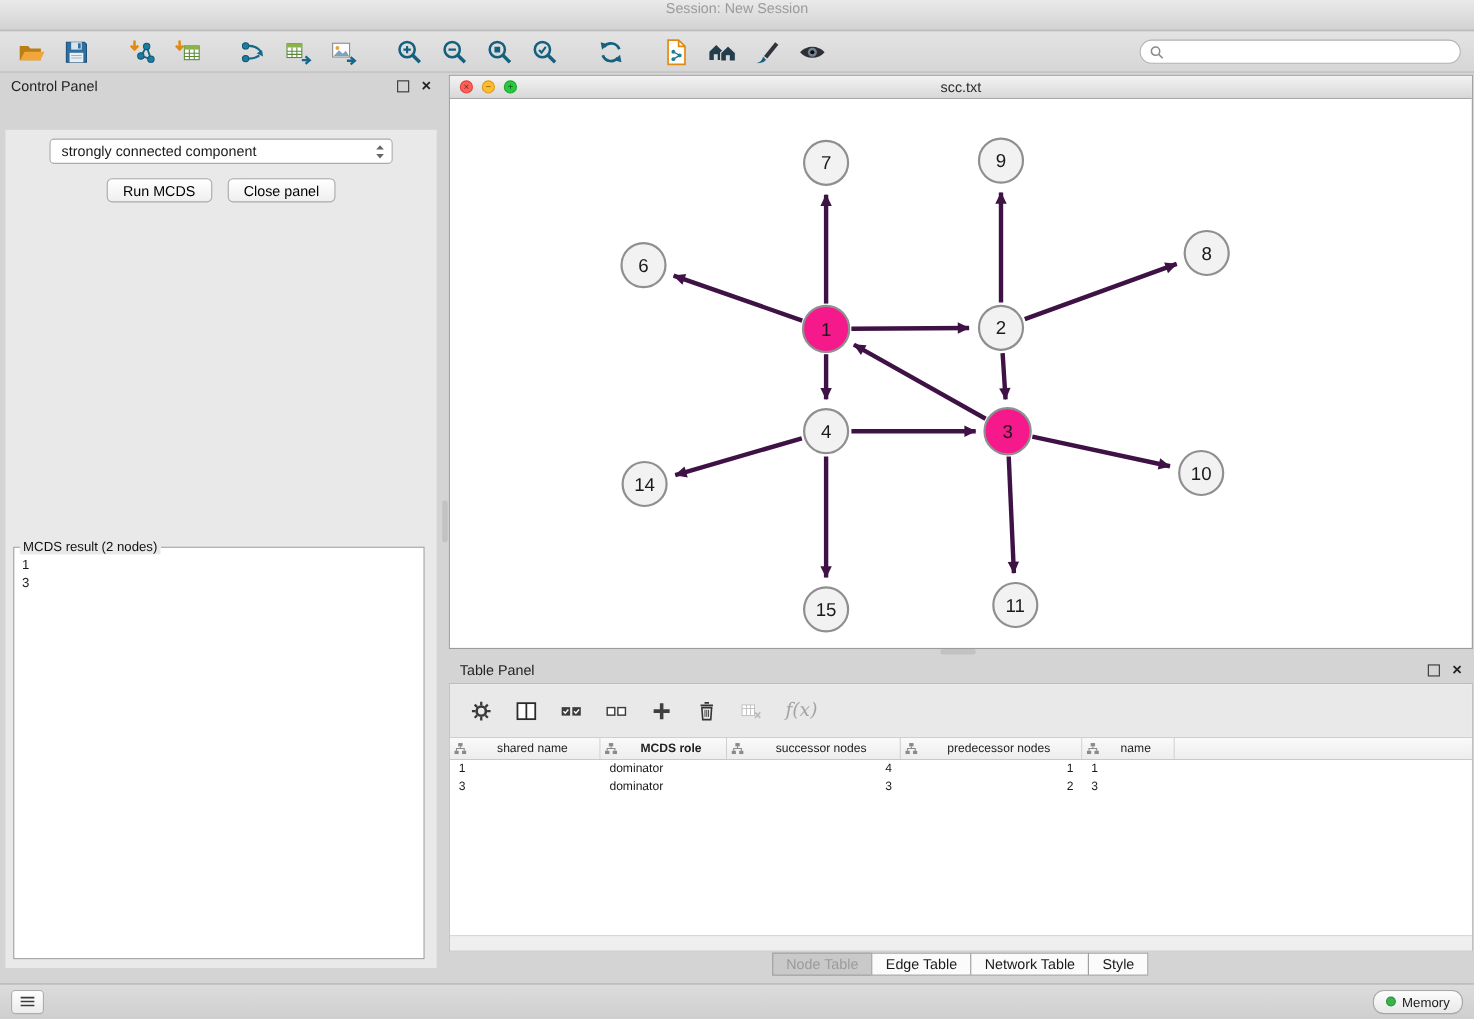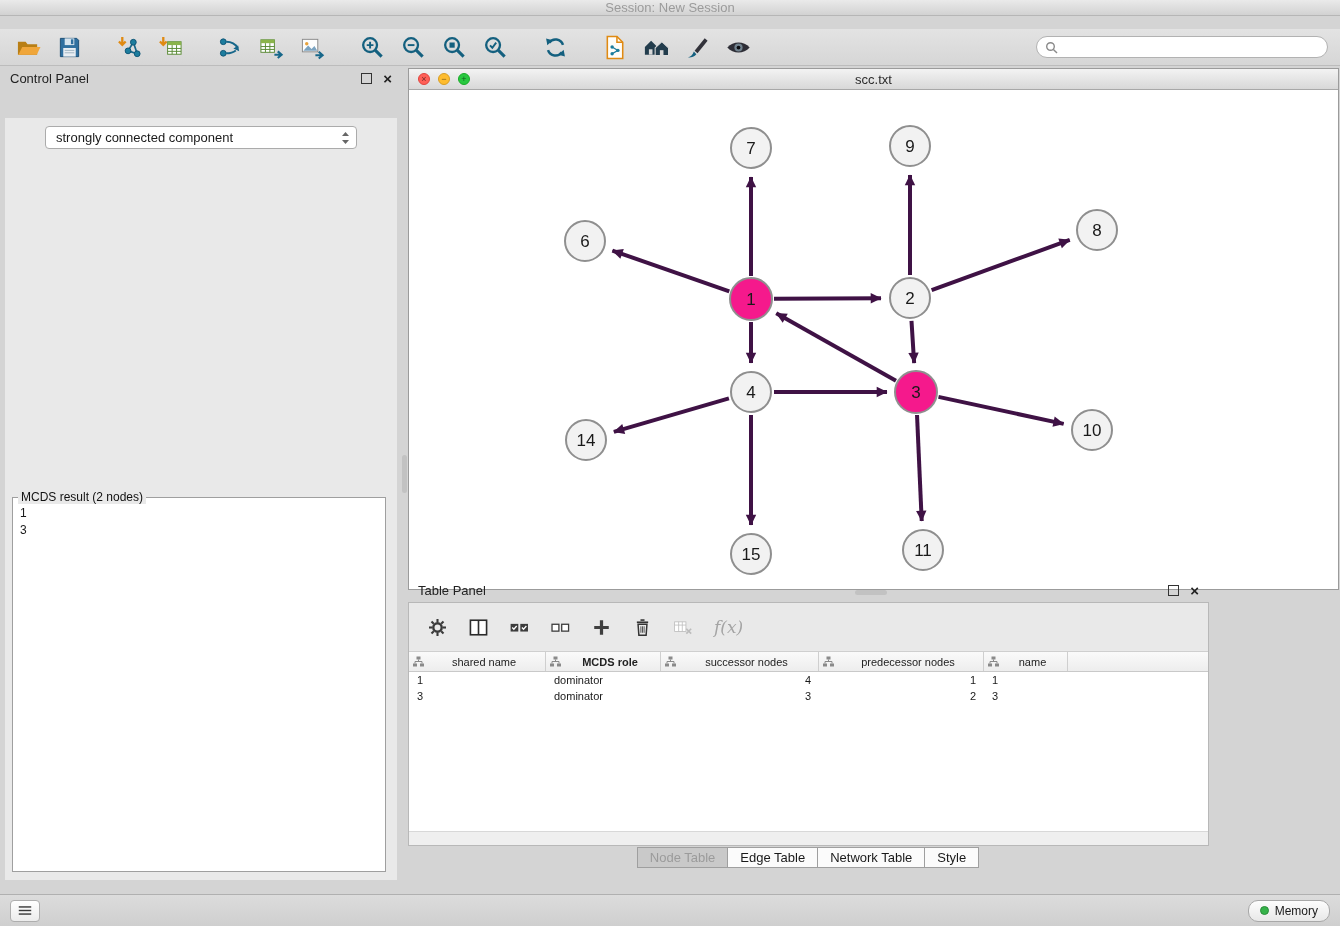--- a/index.html
+++ b/index.html
@@ -1,22 +1,22 @@
 <!DOCTYPE html>
 <html><head>
 <meta charset="utf-8">
 <style>
   html,body{margin:0;padding:0}
   body{width:1340px;height:926px;position:relative;overflow:hidden;background:#d4d4d4;
        font-family:"Liberation Sans",sans-serif;color:#1a1a1a}
 
   
-  .titlebar{position:absolute;left:0;top:0;width:100%;height:16px;
+  .titlebar{position:absolute;left:0;top:0;width:100%;height:28px;
     background:linear-gradient(#eaeaea,#d2d2d2);border-bottom:1px solid #b6b6b6;
-    display:flex;align-items:center;justify-content:center;font-size:13px;color:#9b9b9b;box-sizing:border-box}
+    display:flex;align-items:flex-start;justify-content:center;font-size:13px;color:#9b9b9b;box-sizing:border-box}
   .toolbar{position:absolute;left:0;top:29px;width:100%;height:37px;
     background:linear-gradient(#e3e3e3,#d6d6d6);border-bottom:1px solid #bcbcbc;
     display:flex;align-items:center;padding:0 12px;box-sizing:border-box}
   .tb-group{display:flex;align-items:center;gap:9px;margin-right:28px}
   .tb-btn{width:32px;height:30px;border:0;background:transparent;display:flex;align-items:center;justify-content:center;padding:0;cursor:default}
   .tb-btn svg{width:25px;height:25px}
   .search-box{margin-left:auto;width:292px;height:22px;background:#fff;border:1px solid #b2b2b2;border-radius:11px;
     display:flex;align-items:center;padding:0 8px;gap:5px;box-sizing:border-box}
   .search-box input{flex:1;border:0;outline:none;font-size:12px;background:transparent;font-family:inherit}
 
@@ -54,21 +54,21 @@
   .tl-red{background:#ff5f57;border:1px solid #e0443e}
   .tl-yellow{background:#febc2e;border:1px solid #d89e24}
   .tl-green{background:#28c840;border:1px solid #1aab29}
   .nw-content{position:absolute;top:21px;left:0;right:0;bottom:0;overflow:hidden}
 
   
   .v-splitter{position:absolute;left:402px;top:455px;width:5px;height:38px;background:#c2c2c2;border-radius:3px}
   .h-splitter{position:absolute;left:855px;top:590px;width:32px;height:5px;background:#c2c2c2;border-radius:3px}
 
   
-  .table-panel{position:absolute;left:408px;top:578px;width:801px;height:290px}
+  .table-panel{position:absolute;left:408px;top:597px;width:931px;height:290px}
   .tp-content{position:absolute;top:24px;left:0;right:0;bottom:22px;background:#fff;border:1px solid #b8b8b8;
     display:flex;flex-direction:column;box-sizing:border-box}
   .tp-toolbar{height:48px;background:#e9e9e9;border-bottom:1px solid #cfcfcf;display:flex;align-items:center;
     padding-left:14px;gap:13px;flex:0 0 auto}
   .tt-btn{width:28px;height:28px;border:0;background:transparent;display:flex;align-items:center;justify-content:center;padding:0}
   .tt-btn svg{width:21px;height:21px}
   .fx-label{font-family:"DejaVu Serif",serif;font-style:italic;font-size:17px;color:#a4a4a4;width:auto;padding:0 4px}
   .table-head{display:flex;height:19px;background:#f0f0f0;border-bottom:1px solid #c9c9c9;flex:0 0 auto}
   .th-cell{display:flex;align-items:center;gap:3px;padding:0 4px;box-sizing:border-box;
     border-right:1px solid #cfcfcf;background:linear-gradient(#fafafa,#ededed);font-size:11px;color:#222}
@@ -266,20 +266,24 @@
   </div>
   <div class="cp-body">
     <div class="mac-select">
       <span>strongly connected component</span>
       <span class="select-arrows">
         <svg width="9" height="14" viewBox="0 0 9 14">
             <path d="M4.5 1 L8 5 H1 z" fill="#666"></path>
             <path d="M4.5 13 L1 9 H8 z" fill="#666"></path>
           </svg>
       </span>
+    </div>
+    <div class="btn-row">
+      <button>Run MCDS</button>
+      <button>Close panel</button>
     </div>
     <fieldset class="result-box">
       <legend>MCDS result (2 nodes)</legend>
       <div id="result-items">
           <div class="result-item">1</div>
           <div class="result-item">3</div>
         </div>
     </fieldset>
   </div>
 </div>

